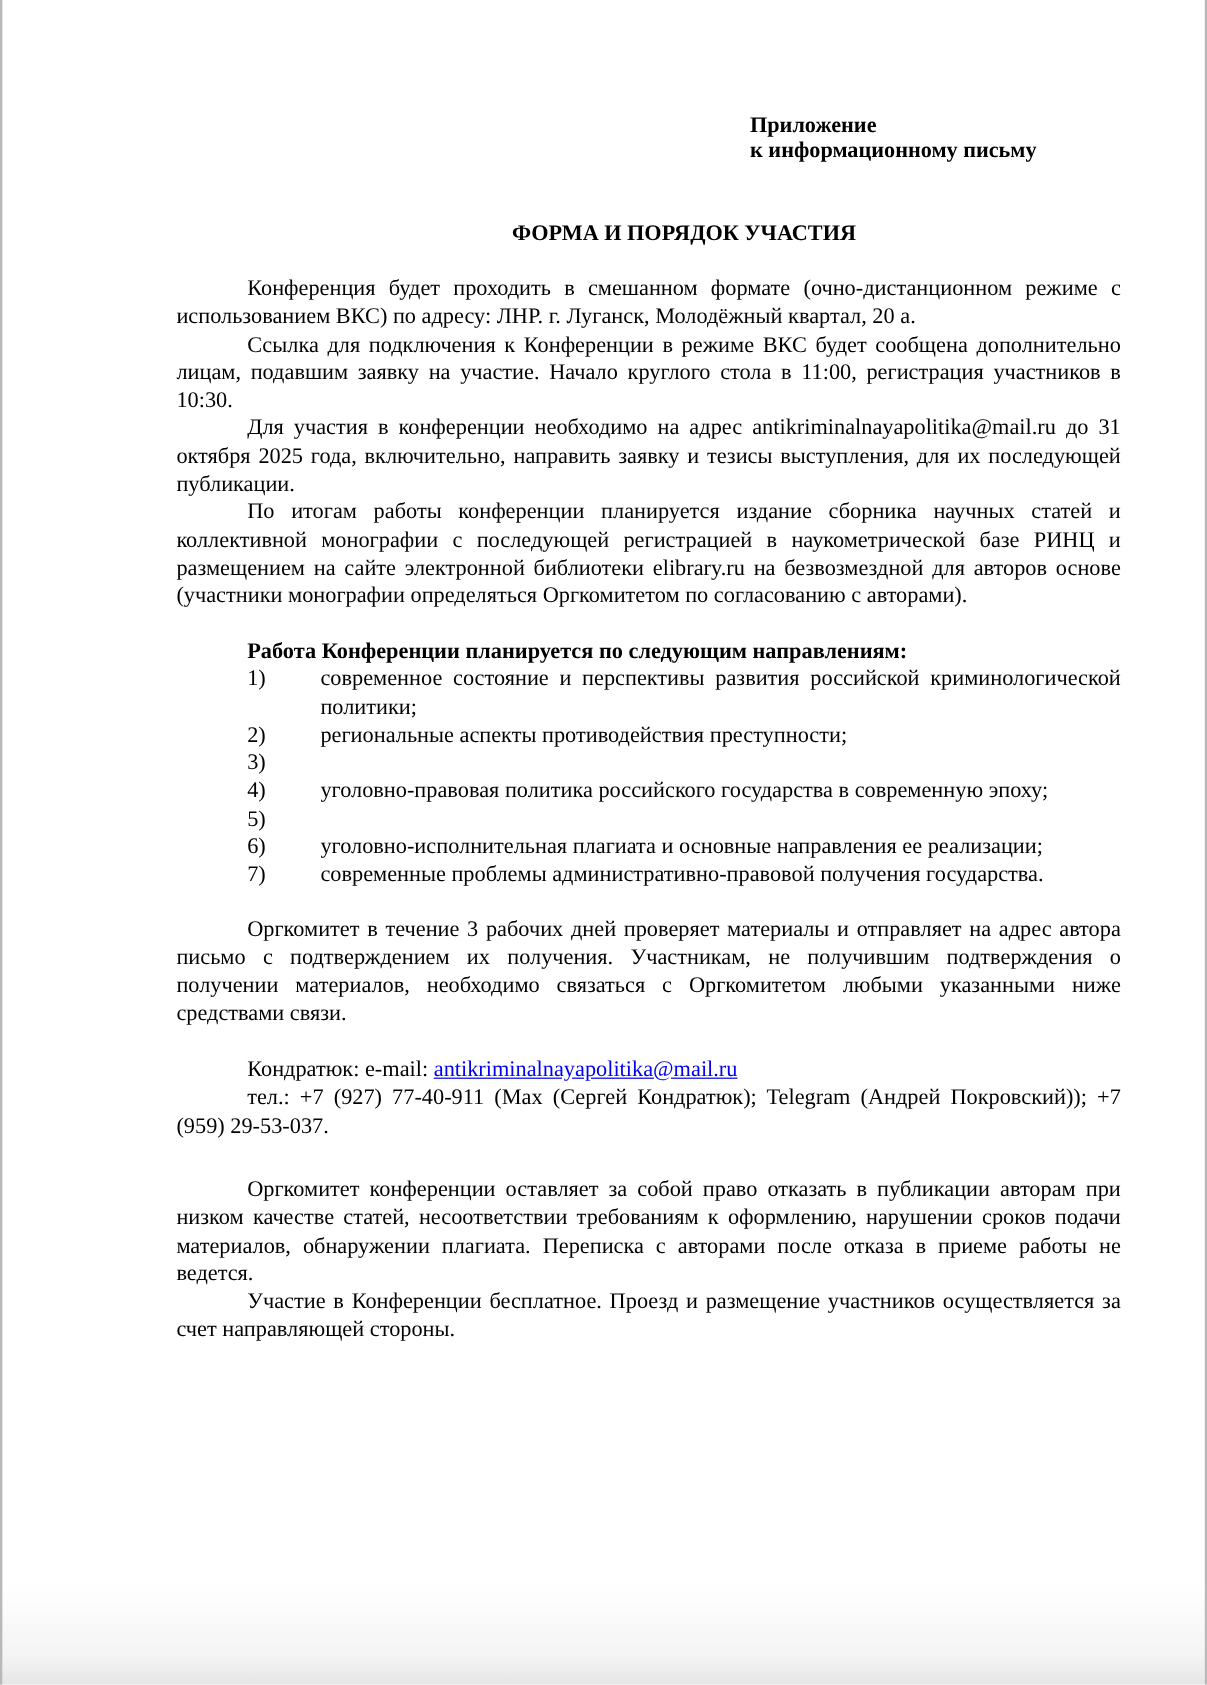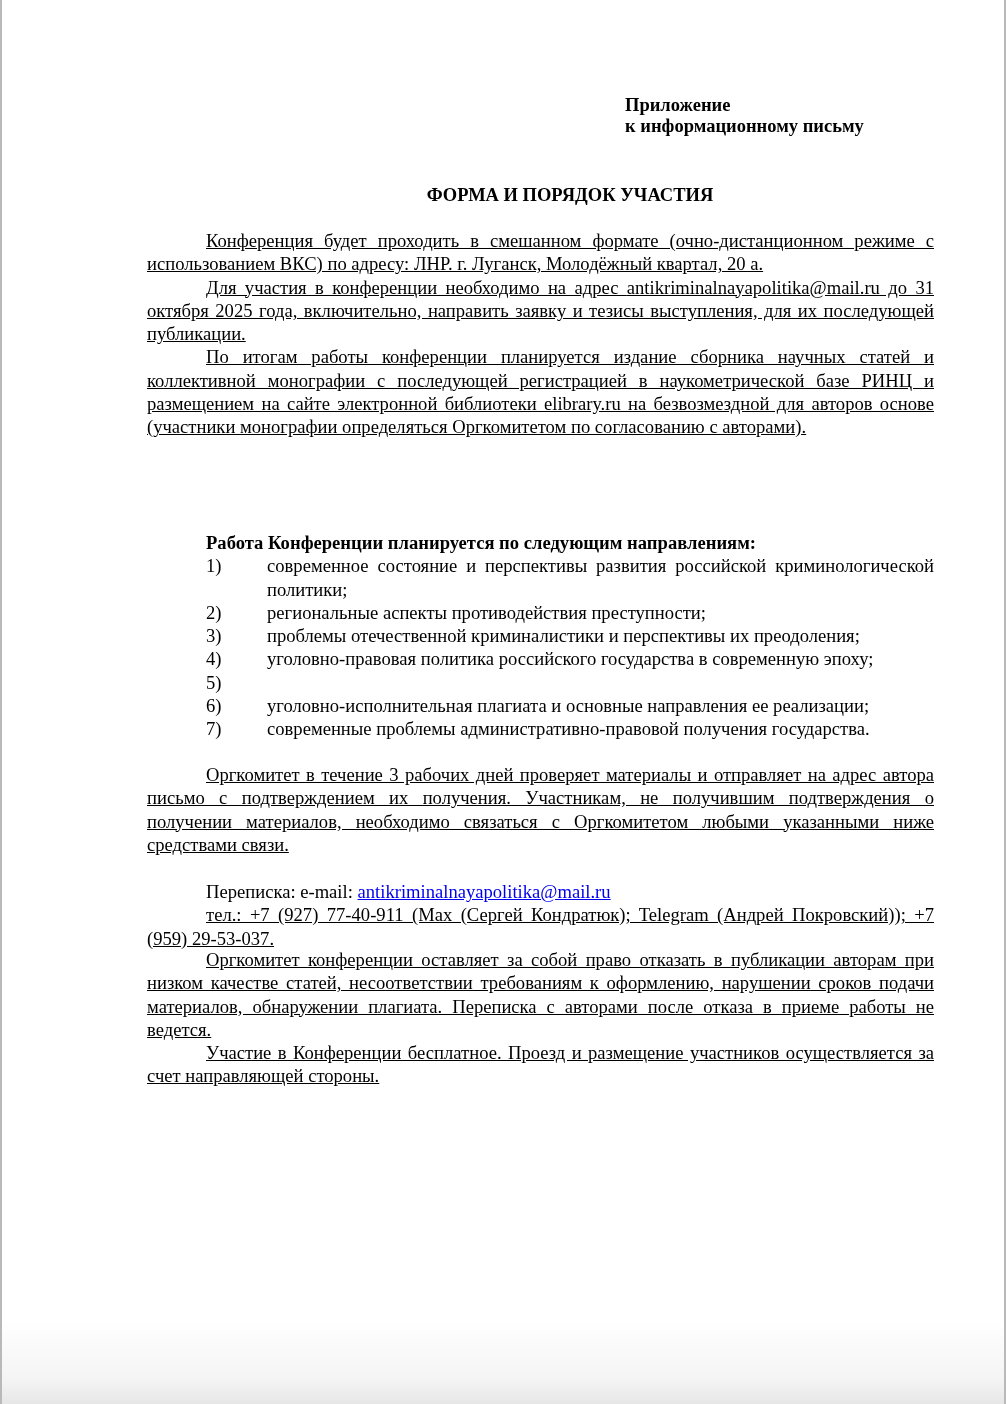--- a/index.html
+++ b/index.html
@@ -49,21 +49,20 @@
       position: absolute;
       left: 145px;
       width: 787px;
       font-size: 18.6px;
       line-height: 23.3px;
     }
     .p {
       margin: 0;
       text-align: justify;
       text-indent: 59px;
-      text-decoration: underline;
     }
     .link {
       color: #0000ee;
       text-decoration: underline;
     }
     .directions-heading {
       font-weight: bold;
       margin: 0;
       padding-left: 59px;
     }
@@ -96,38 +95,38 @@
 
   <div class="appendix">
     <div>Приложение</div>
     <div>к информационному письму</div>
   </div>
 
   <div class="title">ФОРМА И ПОРЯДОК УЧАСТИЯ</div>
 
   <div class="body" style="top:229px;">
     <p class="p">Конференция будет проходить в смешанном формате (очно-дистанционном режиме с использованием ВКС) по адресу: ЛНР. г. Луганск, Молодёжный квартал, 20 а.</p>
+    <p class="p">Ссылка для подключения к Конференции в режиме ВКС будет сообщена дополнительно лицам, подавшим заявку на участие. Начало круглого стола в 11:00, регистрация участников в 10:30.</p>
     <p class="p"><span>Для участия в конференции необходимо на адрес </span><span>antikriminalnayapolitika@mail.ru</span><span> до 31 октября 2025 года, включительно, направить заявку и тезисы выступления, для их последующей публикации.</span></p>
     <p class="p">По итогам работы конференции планируется издание сборника научных статей и коллективной монографии с последующей регистрацией в наукометрической базе РИНЦ и размещением на сайте электронной библиотеки elibrary.ru на безвозмездной для авторов основе (участники монографии определяться Оргкомитетом по согласованию с авторами).</p>
   </div>
 
   <div class="body" style="top:531px;">
     <p class="directions-heading">Работа Конференции планируется по следующим направлениям:</p>
     <ul class="dir-list">
       <li class="dir-item">
         <span class="dir-num">1)</span>
         <span class="dir-text">современное состояние и перспективы развития российской криминологической политики;</span>
       </li>
       <li class="dir-item">
         <span class="dir-num">2)</span>
         <span class="dir-text">региональные аспекты противодействия преступности;</span>
       </li>
       <li class="dir-item">
         <span class="dir-num">3)</span>
-        <span class="dir-text">проблемы отечественной криминалистики и перспективы их преодоления;</span>
       </li>
       <li class="dir-item">
         <span class="dir-num">4)</span>
         <span class="dir-text">уголовно-правовая политика российского государства в современную эпоху;</span>
       </li>
       <li class="dir-item">
         <span class="dir-num">5)</span>
       </li>
       <li class="dir-item">
         <span class="dir-num">6)</span>
@@ -138,22 +137,22 @@
         <span class="dir-text">современные проблемы административно-правовой получения государства.</span>
       </li>
     </ul>
   </div>
 
   <div class="body" style="top:763px;">
     <p class="p">Оргкомитет в течение 3 рабочих дней проверяет материалы и отправляет на адрес автора письмо с подтверждением их получения. Участникам, не получившим подтверждения о получении материалов, необходимо связаться с Оргкомитетом любыми указанными ниже средствами связи.</p>
   </div>
 
   <div class="body" style="top:880px;">
-    <p class="contact-line"><span>Переписка: e-mail: </span><a class="link">antikriminalnayapolitika@mail.ru</a></p>
+    <p class="contact-line"><span>Кондратюк: e-mail: </span><a class="link">antikriminalnayapolitika@mail.ru</a></p>
     <p class="p">тел.: +7 (927) 77-40-911 (Max (Сергей Кондратюк); Telegram (Андрей Покровский)); +7 (959) 29-53-037.</p>
   </div>
 
-  <div class="body" style="top:948px;">
+  <div class="body" style="top:980px;">
     <p class="p">Оргкомитет конференции оставляет за собой право отказать в публикации авторам при низком качестве статей, несоответствии требованиям к оформлению, нарушении сроков подачи материалов, обнаружении плагиата. Переписка с авторами после отказа в приеме работы не ведется.</p>
     <p class="p">Участие в Конференции бесплатное. Проезд и размещение участников осуществляется за счет направляющей стороны.</p>
   </div>
 
 </div>
 
 </body></html>

